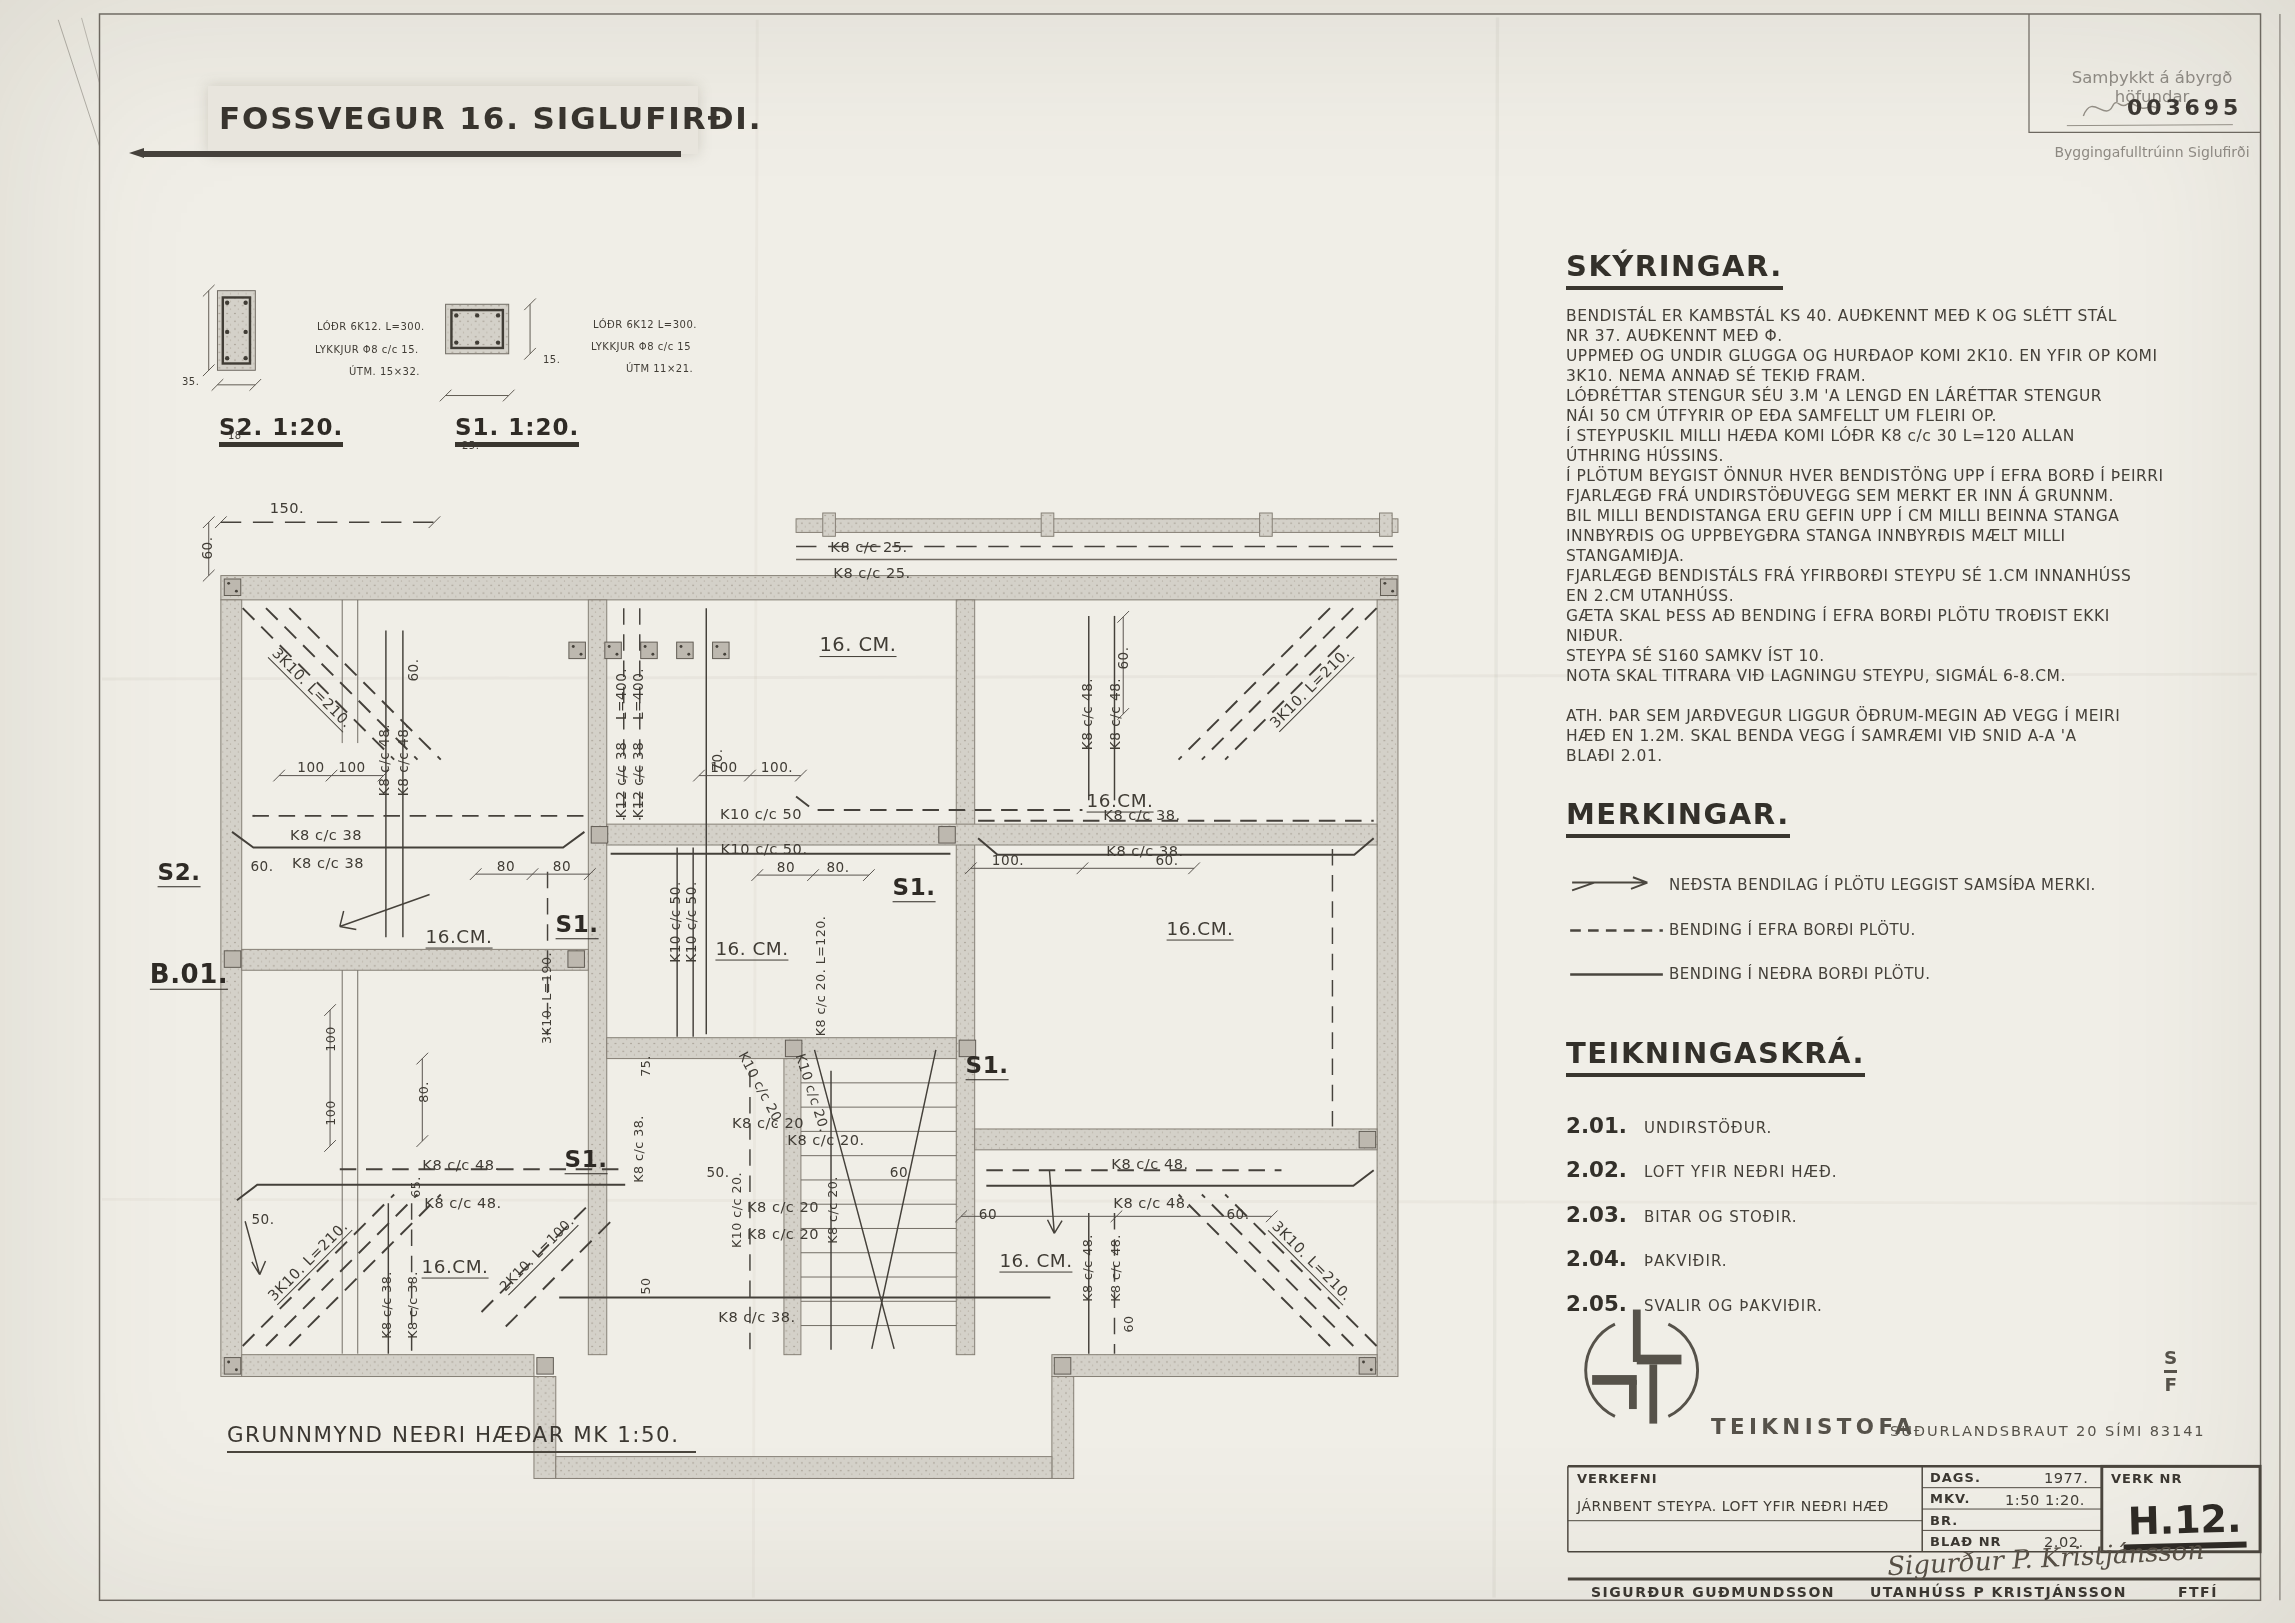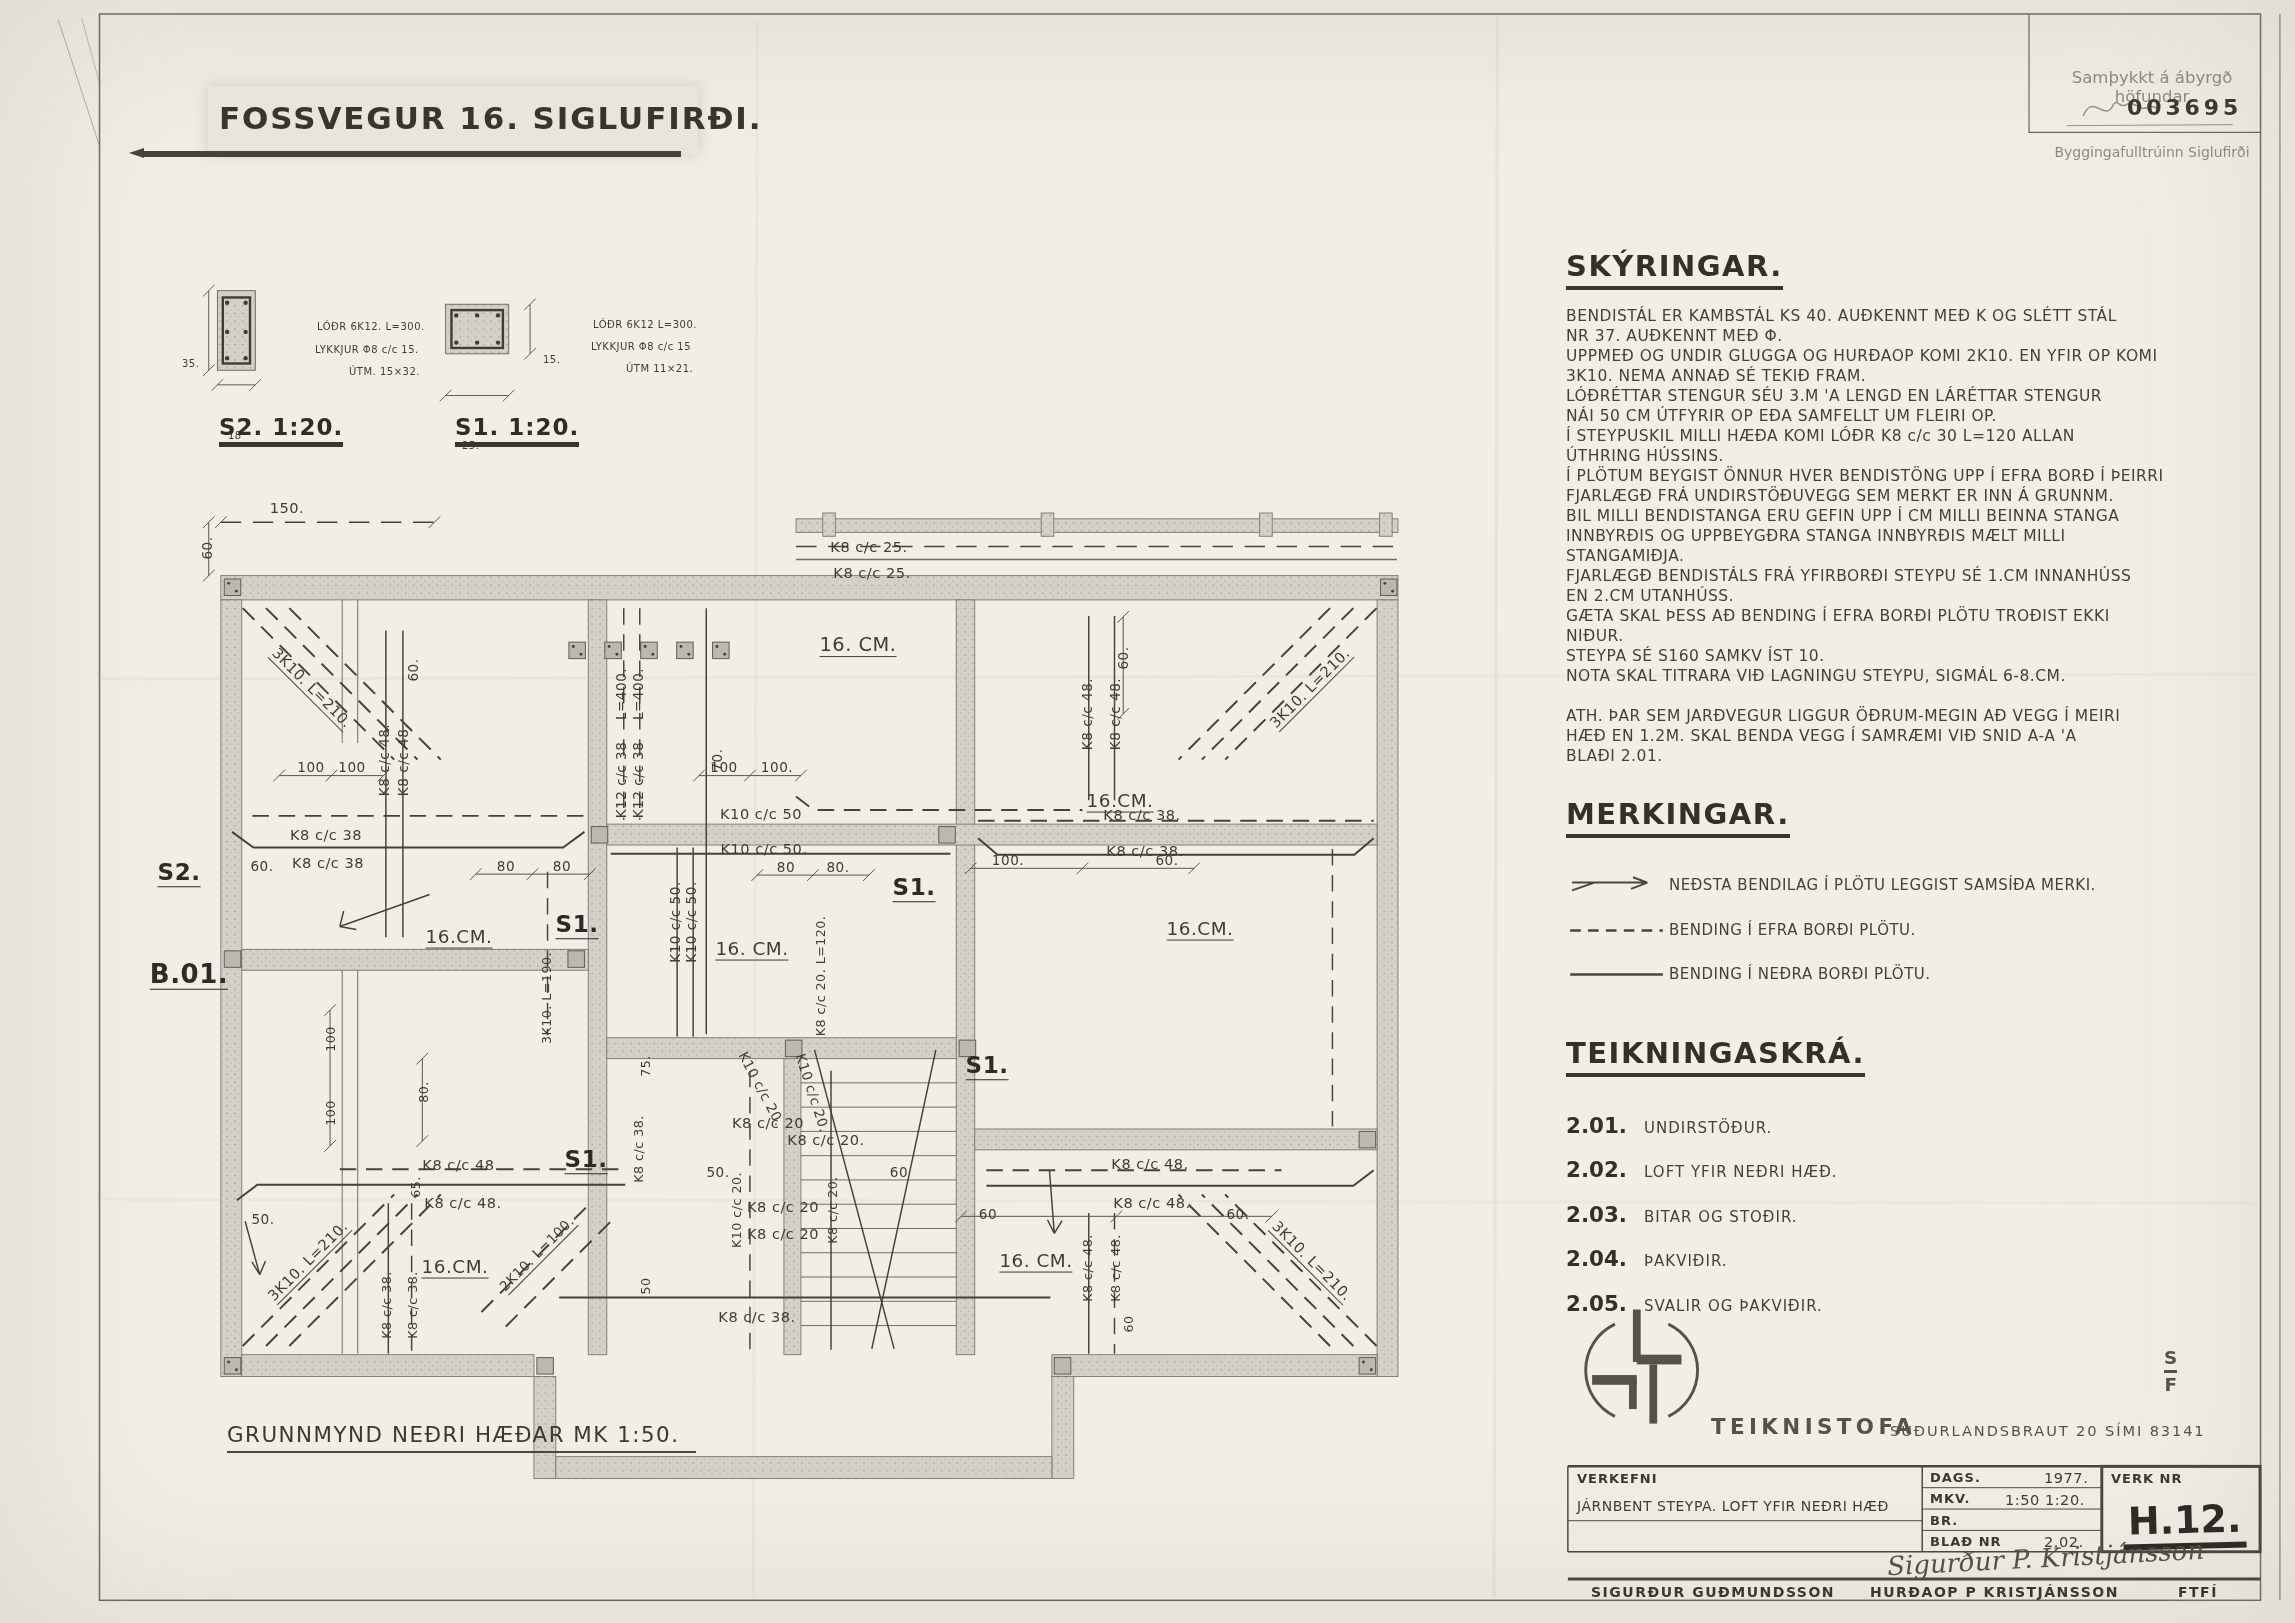--- a/index.html
+++ b/index.html
@@ -338,21 +338,21 @@
   </svg>
 
   <div class="abs" id="title-box"></div>
   <div class="abs" id="title-text">FOSSVEGUR 16. SIGLUFIRÐI.</div>
   <div class="abs" id="title-bar"></div>
 
   <div class="abs stamp" id="stamp-line1">Samþykkt á ábyrgð höfundar</div>
   <div class="abs" id="stamp-number">003695</div>
   <div class="abs stamp" id="stamp-line2">Byggingafulltrúinn Siglufirði</div>
 
-  <span class="abs dtl" style="left:182px;top:322px">35.</span>
+  <span class="abs dtl" style="left:182px;top:340px">35.</span>
   <span class="abs dtl" style="left:228px;top:394px">18</span>
   <span class="abs dtl nowrap" style="left:317px;top:285px">LÓÐR 6K12. L=300.</span>
   <span class="abs dtl nowrap" style="left:315px;top:308px">LYKKJUR Φ8 c/c 15.</span>
   <span class="abs dtl nowrap" style="left:349px;top:330px">ÚTM. 15×32.</span>
   <span class="abs dlabel" style="left:219px;top:414px">S2. 1:20.</span>
 
   <span class="abs dtl" style="left:543px;top:318px">15.</span>
   <span class="abs dtl" style="left:462px;top:404px">25.</span>
   <span class="abs dtl nowrap" style="left:593px;top:283px">LÓÐR 6K12 L=300.</span>
   <span class="abs dtl nowrap" style="left:591px;top:305px">LYKKJUR Φ8 c/c 15</span>
@@ -539,17 +539,17 @@
   <span class="abs cellval" style="left:2044px;top:1469px">1977.</span>
   <span class="abs celllab" style="left:1930px;top:1491px">MKV.</span>
   <span class="abs cellval" style="left:2005px;top:1491px">1:50   1:20.</span>
   <span class="abs celllab" style="left:1930px;top:1513px">BR.</span>
   <span class="abs celllab" style="left:1930px;top:1534px">BLAÐ NR</span>
   <span class="abs cellval" style="left:2044px;top:1533px">2.02.</span>
   <span class="abs celllab" style="left:2111px;top:1471px">VERK NR</span>
   <span class="abs" id="blad-big">H.12.</span>
   <span class="abs" id="signature">Sigurður P. Kristjánsson</span>
   <span class="abs namebar" style="left:1591px;top:1584px">SIGURÐUR GUÐMUNDSSON</span>
-  <span class="abs namebar" style="left:1870px;top:1584px">HURÐAOP P KRISTJÁNSSON</span>
+  <span class="abs namebar" style="left:1870px;top:1584px">UTANHÚSS P KRISTJÁNSSON</span>
   <span class="abs namebar" style="left:2178px;top:1584px">FTFÍ</span>
 
 </div>
 
 
 </body></html>

